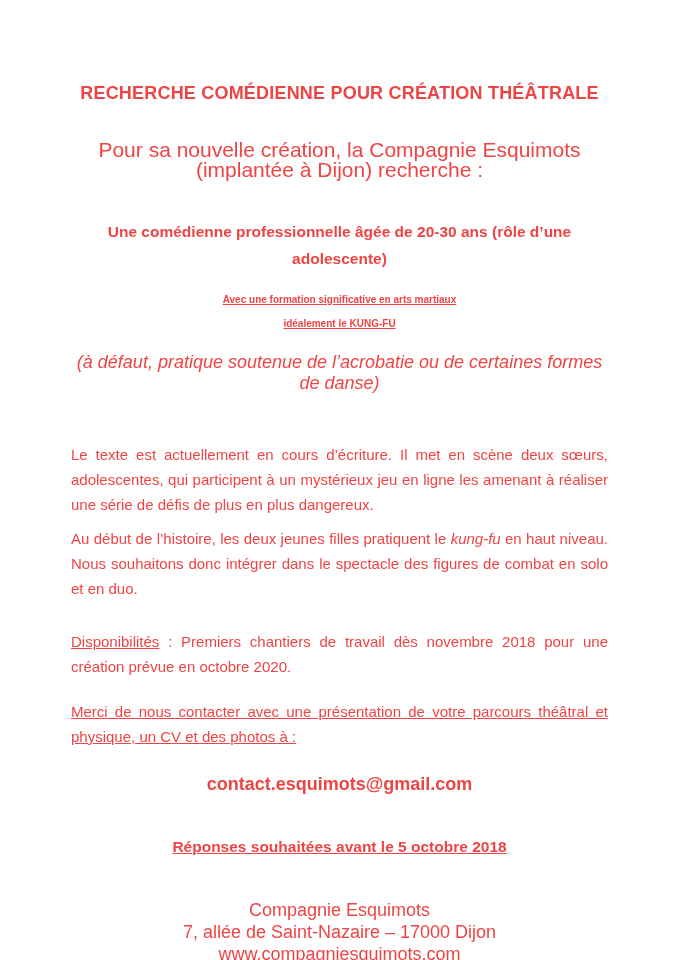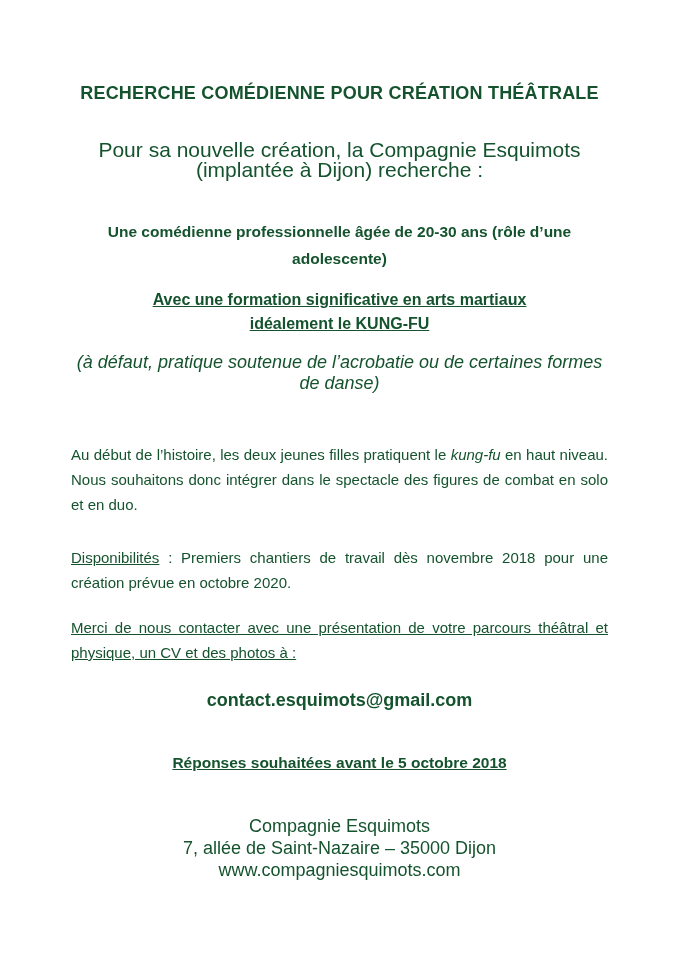--- a/index.html
+++ b/index.html
@@ -7,21 +7,21 @@
     padding: 0;
     background: #ffffff;
   }
   .page {
     width: 679px;
     height: 960px;
     background: #ffffff;
     box-sizing: border-box;
     padding: 82px 71px 0 71px;
     font-family: "Liberation Sans", sans-serif;
-    color: #14532d;
+    color: #ef4444;
     overflow: hidden;
   }
   .title {
     text-align: center;
     font-weight: bold;
     font-size: 18px;
     line-height: 22px;
     letter-spacing: 0.2px;
     margin: 0 0 36px 0;
   }
@@ -35,21 +35,21 @@
     text-align: center;
     font-weight: bold;
     font-size: 15.5px;
     line-height: 27px;
     max-width: 470px;
     margin: 0 auto 10px auto;
   }
   .req {
     text-align: center;
     font-weight: bold;
-    font-size: 16px;
+    font-size: 10px;
     line-height: 24px;
     margin: 16px;
   }
   .req .u {
     text-decoration: underline;
   }
   .note {
     text-align: center;
     font-style: italic;
     font-size: 18px;
@@ -111,30 +111,31 @@
 
   <p class="role">Une comédienne professionnelle âgée de 20-30 ans (rôle d’une adolescente)</p>
 
   <p class="req">
     <span class="u" style="display:block;">Avec une formation significative en arts martiaux</span>
     <span class="u" style="display:block;">idéalement le KUNG-FU</span>
   </p>
 
   <p class="note">(à défaut, pratique soutenue de l’acrobatie ou de certaines formes de danse)</p>
 
+  <p class="body-par">Le texte est actuellement en cours d’écriture. Il met en scène deux sœurs, adolescentes, qui participent à un mystérieux jeu en ligne les amenant à réaliser une série de défis de plus en plus dangereux.</p>
 
   <p class="body-par gap-after"><span>Au début de l’histoire, les deux jeunes filles pratiquent le </span><span class="italic">kung-fu</span><span> en haut niveau. Nous souhaitons donc intégrer dans le spectacle des figures de combat en solo et en duo.</span></p>
 
   <p class="body-par availability"><span class="underlined">Disponibilités</span><span> : Premiers chantiers de travail dès novembre 2018 pour une création prévue en octobre 2020.</span></p>
 
   <p class="body-par contact">Merci de nous contacter avec une présentation de votre parcours théâtral et physique, un CV et des photos à :</p>
 
   <p class="email">contact.esquimots@gmail.com</p>
 
   <p class="deadline">Réponses souhaitées avant le 5 octobre 2018</p>
 
   <div class="footer">
     <div>Compagnie Esquimots</div>
-    <div>7, allée de Saint-Nazaire – 35000 Dijon</div>
+    <div>7, allée de Saint-Nazaire – 17000 Dijon</div>
     <div>www.compagniesquimots.com</div>
   </div>
 
 </div>
 
 </body></html>

